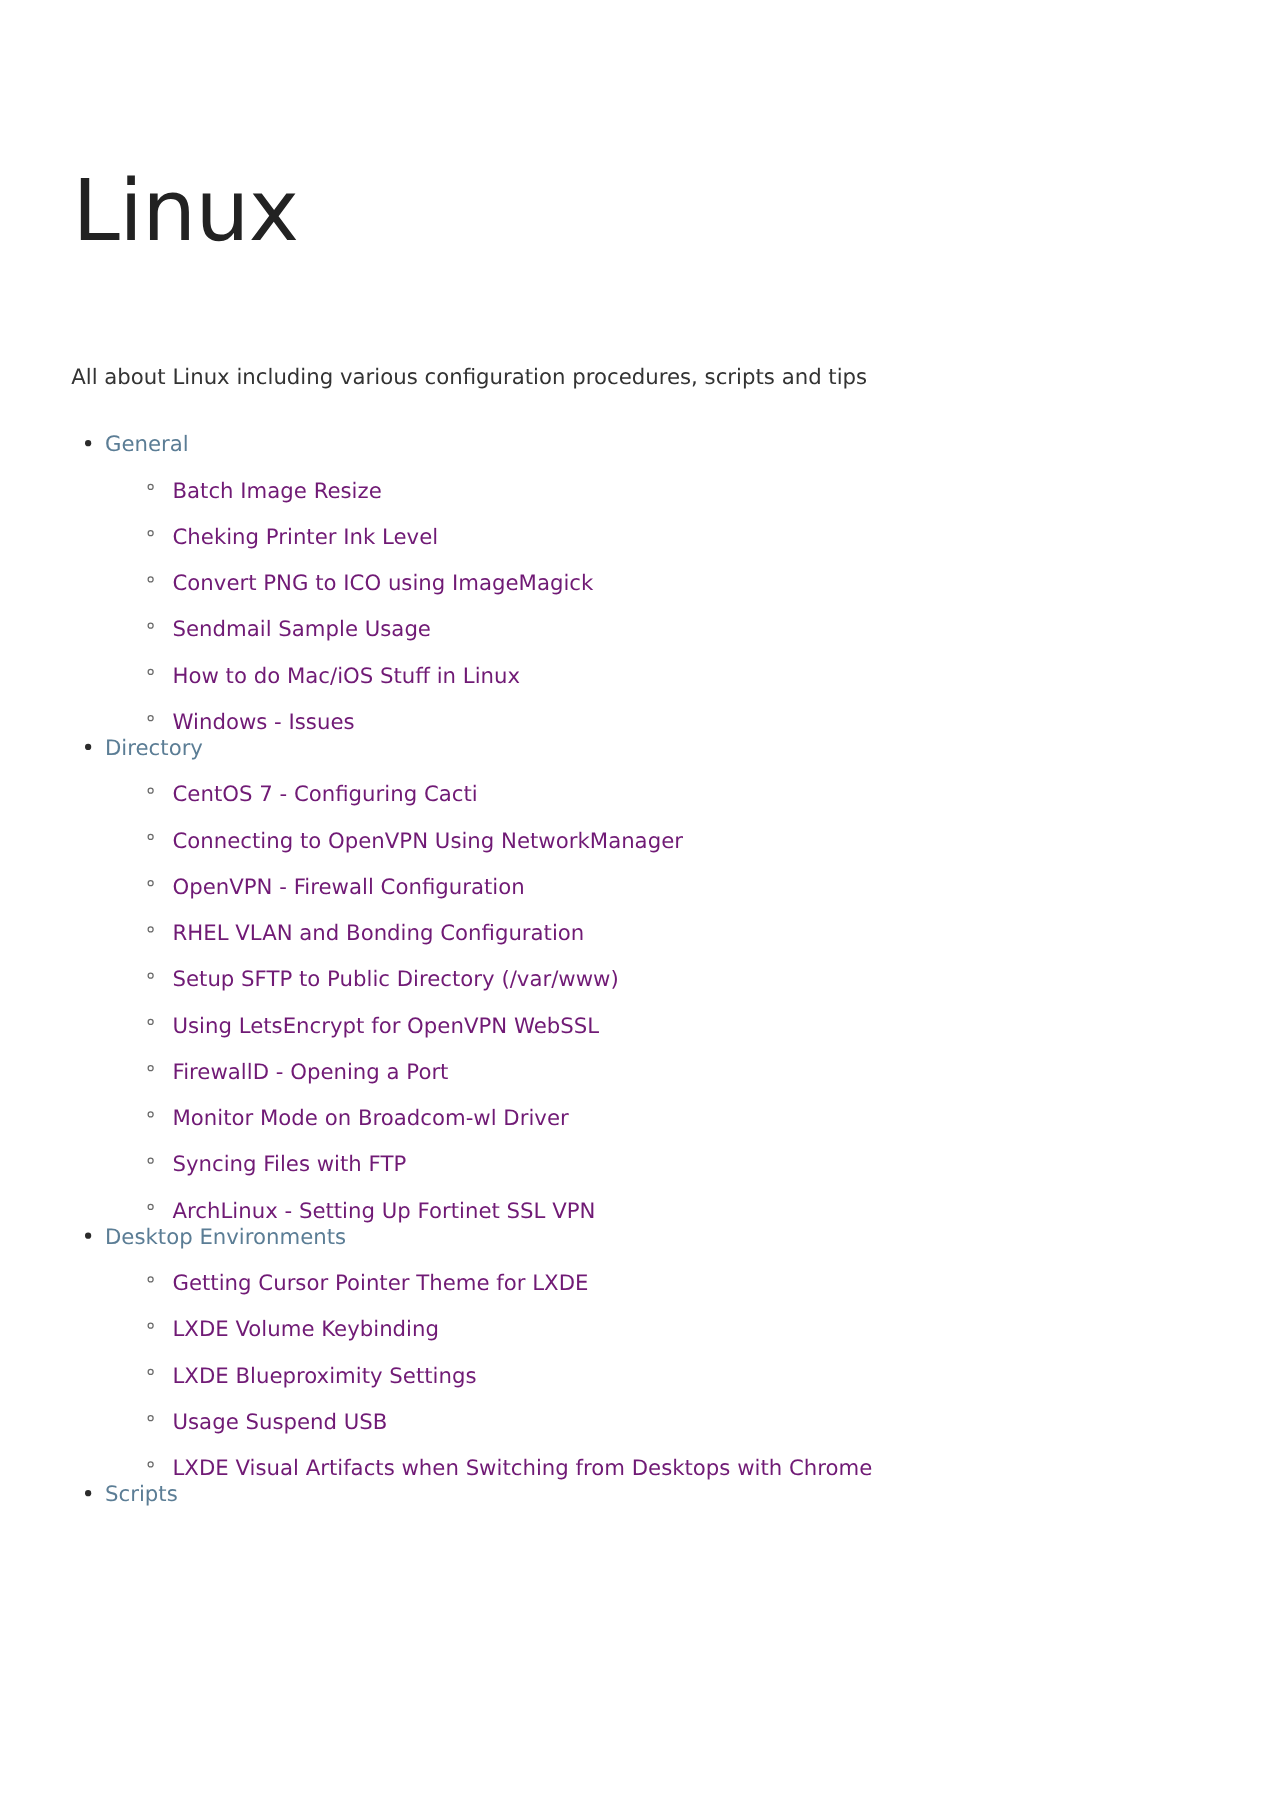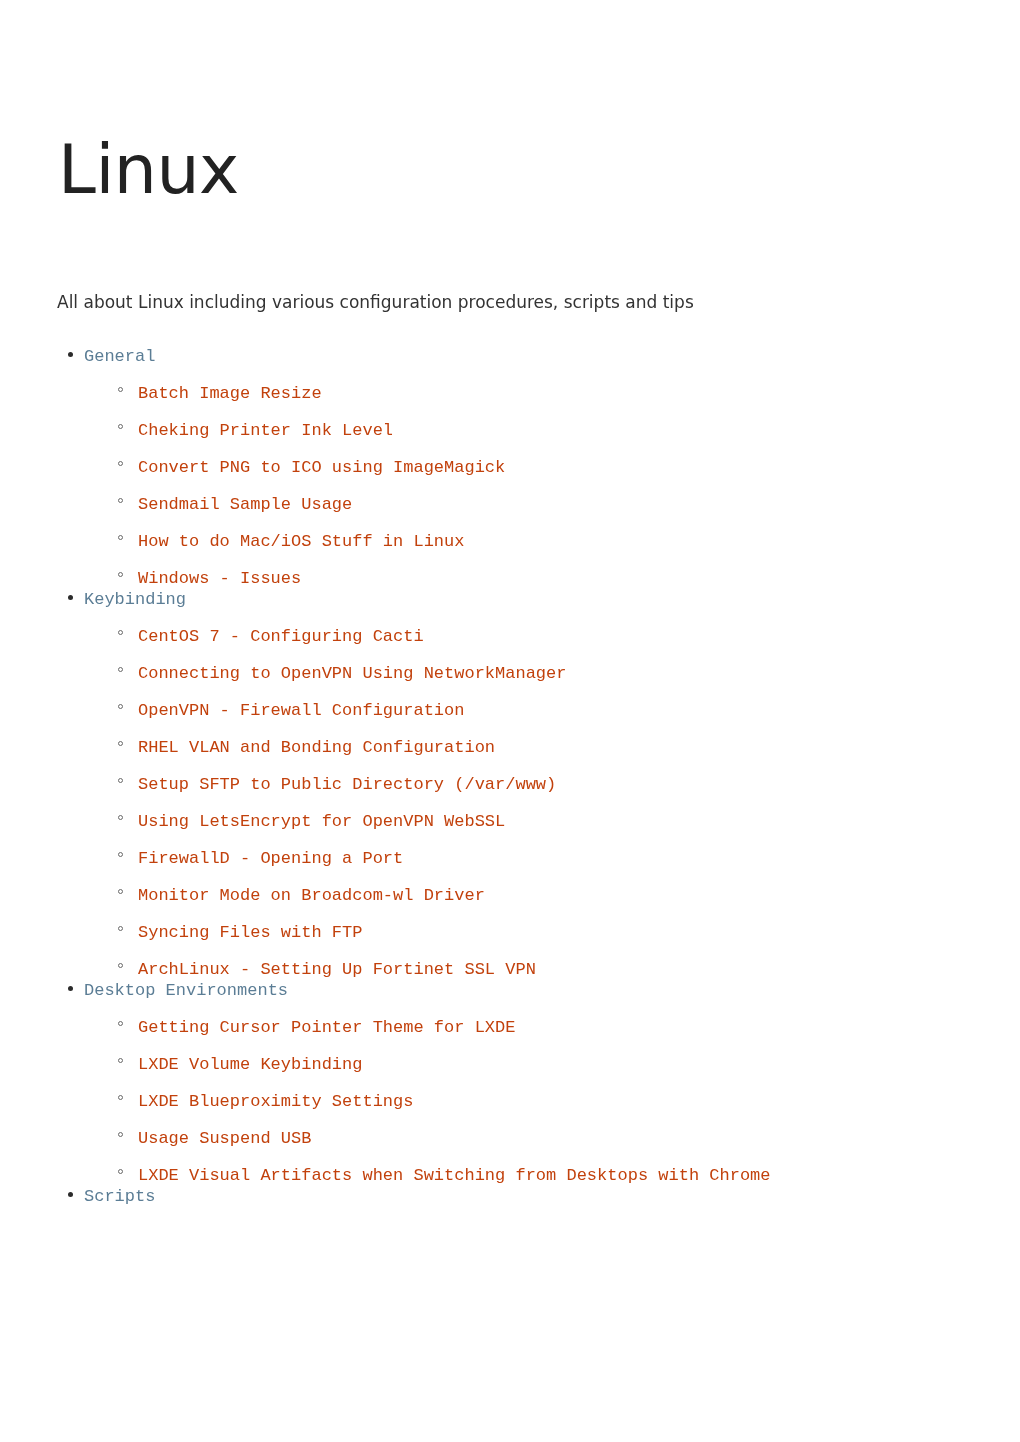--- a/index.html
+++ b/index.html
@@ -41,21 +41,20 @@
     line-height: 24px;
     font-weight: 400;
     color: #333333;
     white-space: nowrap;
   }
   .toc {
     position: absolute;
     left: 0;
     top: 346px;
     width: 1016px;
-    font-family: Liberation Mono, monospace;
   }
   ul.level-1 {
     list-style: none;
     margin: 0;
     padding: 0;
   }
   ul.level-2 {
     list-style: none;
     margin: 0;
     padding: 0;
@@ -99,21 +98,21 @@
     width: 5px;
     height: 5px;
     border: 1px solid #6a6a6a;
     border-radius: 50%;
     box-sizing: border-box;
   }
   li.sub > .sub-link {
     display: inline-block;
     font-size: 17px;
     line-height: 21px;
-    color: #c2410c;
+    color: #701a75;
     text-decoration: none;
     cursor: pointer;
     white-space: nowrap;
   }
   li.cat + li.cat,
   ul.level-2 + * {
     margin-top: 0;
   }
   .cat-block {
     margin-bottom: 16px;
@@ -134,21 +133,21 @@
   <nav class="toc">
     <ul class="level-1" id="toc-root">
         <li class="cat cat-block"><span class="bullet-disc"></span><a class="cat-link">General</a><ul class="level-2">
             <li class="sub"><span class="bullet-circle"></span><a class="sub-link">Batch Image Resize</a></li>
             <li class="sub"><span class="bullet-circle"></span><a class="sub-link">Cheking Printer Ink Level</a></li>
             <li class="sub"><span class="bullet-circle"></span><a class="sub-link">Convert PNG to ICO using ImageMagick</a></li>
             <li class="sub"><span class="bullet-circle"></span><a class="sub-link">Sendmail Sample Usage</a></li>
             <li class="sub"><span class="bullet-circle"></span><a class="sub-link">How to do Mac/iOS Stuff in Linux</a></li>
             <li class="sub"><span class="bullet-circle"></span><a class="sub-link">Windows - Issues</a></li>
           </ul></li>
-        <li class="cat cat-block"><span class="bullet-disc"></span><a class="cat-link">Keybinding</a><ul class="level-2">
+        <li class="cat cat-block"><span class="bullet-disc"></span><a class="cat-link">Directory</a><ul class="level-2">
             <li class="sub"><span class="bullet-circle"></span><a class="sub-link">CentOS 7 - Configuring Cacti</a></li>
             <li class="sub"><span class="bullet-circle"></span><a class="sub-link">Connecting to OpenVPN Using NetworkManager</a></li>
             <li class="sub"><span class="bullet-circle"></span><a class="sub-link">OpenVPN - Firewall Configuration</a></li>
             <li class="sub"><span class="bullet-circle"></span><a class="sub-link">RHEL VLAN and Bonding Configuration</a></li>
             <li class="sub"><span class="bullet-circle"></span><a class="sub-link">Setup SFTP to Public Directory (/var/www)</a></li>
             <li class="sub"><span class="bullet-circle"></span><a class="sub-link">Using LetsEncrypt for OpenVPN WebSSL</a></li>
             <li class="sub"><span class="bullet-circle"></span><a class="sub-link">FirewallD - Opening a Port</a></li>
             <li class="sub"><span class="bullet-circle"></span><a class="sub-link">Monitor Mode on Broadcom-wl Driver</a></li>
             <li class="sub"><span class="bullet-circle"></span><a class="sub-link">Syncing Files with FTP</a></li>
             <li class="sub"><span class="bullet-circle"></span><a class="sub-link">ArchLinux - Setting Up Fortinet SSL VPN</a></li>

